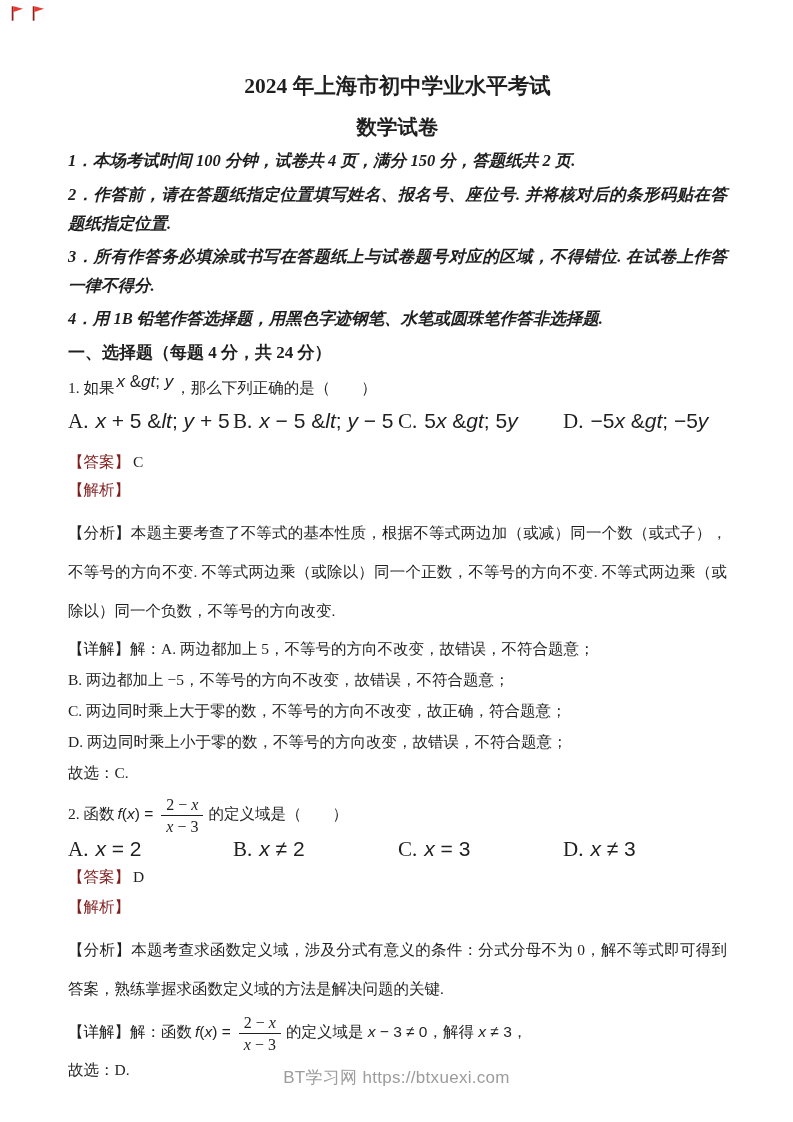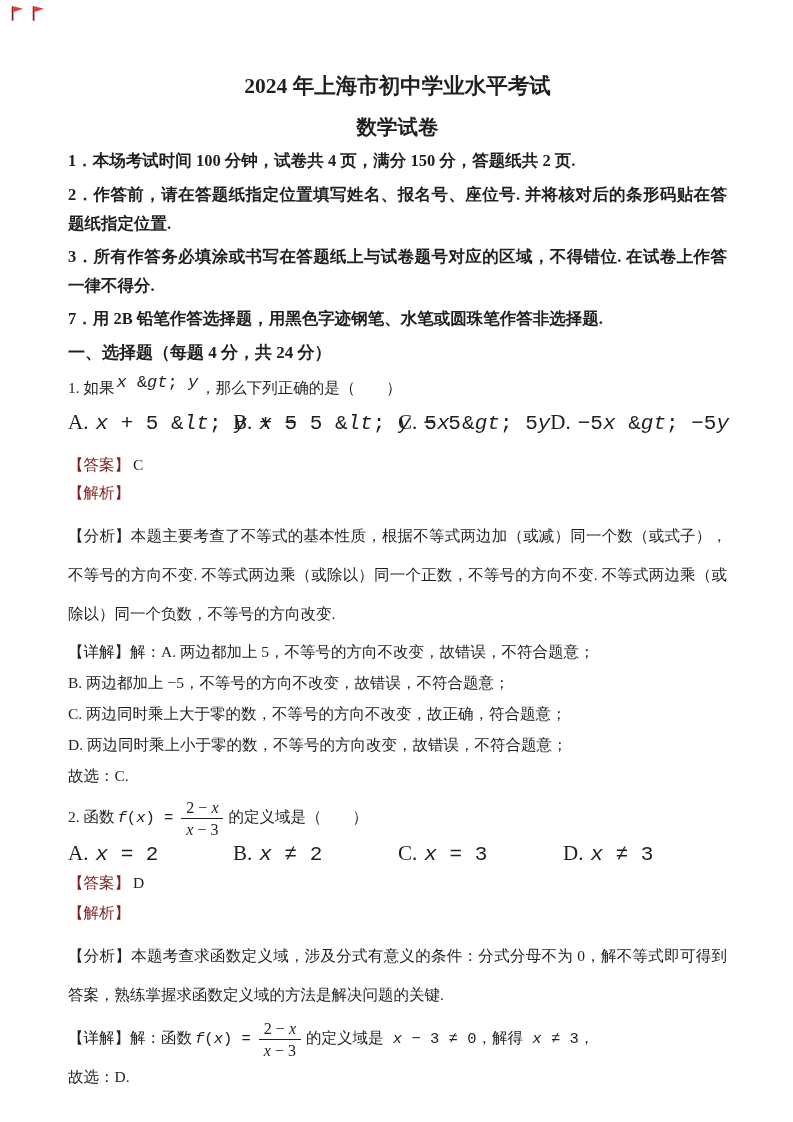--- a/index.html
+++ b/index.html
@@ -8,34 +8,34 @@
     overflow:hidden; color:#1f1f1f;
     font-family:"Liberation Serif","DejaVu Serif",serif;
   }
   .corner-flags { position:absolute; top:5px; left:9px; display:flex; gap:5px; }
   .corner-flags svg { display:block; }
   .content { position:absolute; left:68px; width:659px; top:0; }
 
   .title1 { margin:72px 0 0; font-size:21.5px; line-height:28px; font-weight:bold; text-align:center; }
   .title2 { margin:13px 0 0; font-size:20.5px; line-height:28px; font-weight:bold; text-align:center; }
 
-  .notice { margin:4px 0 0; font-size:16.5px; font-weight:bold; line-height:29px; text-align:justify; }
+  .notice { margin:4px 0 0; font-size:16.5px; font-weight:bold; line-height:29px; text-align:justify;font-style:italic; }
   .notice.first { margin-top:5px; line-height:30px; }
 
   .section-heading { margin:6px 0 0; font-size:17px; font-weight:bold; line-height:28px; }
 
   .stem { margin:6px 0 0; font-size:15.5px; line-height:30px; }
   .stem-frac { margin-top:4px; line-height:44px; }
 
   .options { margin:5px 0 0; display:flex; font-size:21px; line-height:26px; }
   .opt { width:165px; white-space:nowrap; }
   .opt:last-child { width:auto; }
   .opt-label { margin-right:7px; }
 
-  .math { font-family:Liberation Mono, monospace; }
+  .math { font-family:Liberation Sans, sans-serif; }
   .math i { font-style:italic; }
   .raised { position:relative; top:-6px; font-size:17px; margin:0 2px; }
   .mspace { margin:0 3px; }
 
   .frac { display:inline-block; vertical-align:middle; text-align:center;
           line-height:19px; font-size:16px; margin:0 5px; }
   .frac .num { display:block; border-bottom:1.4px solid #1f1f1f; padding:0 5px 1px; }
   .frac .den { display:block; padding-top:1px; }
 
   .answer-line { margin:0; font-size:15.5px; line-height:28px; }
@@ -77,21 +77,21 @@
   </div>
 
   <div class="content">
 
     <h1 class="title1">2024 年上海市初中学业水平考试</h1>
     <h2 class="title2">数学试卷</h2>
 
     <p class="notice first">1．本场考试时间 100 分钟，试卷共 4 页，满分 150 分，答题纸共 2 页.</p>
     <p class="notice">2．作答前，请在答题纸指定位置填写姓名、报名号、座位号. 并将核对后的条形码贴在答题纸指定位置.</p>
     <p class="notice">3．所有作答务必填涂或书写在答题纸上与试卷题号对应的区域，不得错位. 在试卷上作答一律不得分.</p>
-    <p class="notice">7．用 2B 铅笔作答选择题，用黑色字迹钢笔、水笔或圆珠笔作答非选择题.</p>
+    <p class="notice">4．用 1B 铅笔作答选择题，用黑色字迹钢笔、水笔或圆珠笔作答非选择题.</p>
 
     <h3 class="section-heading">一、选择题（每题 4 分，共 24 分）</h3>
 
     <p class="stem"><span>1. 如果</span><span class="math raised"><i>x</i> &amp;<i>gt</i>; <i>y</i></span><span>，那么下列正确的是（　　）</span></p>
 
     <div class="options">
       <span class="opt"><span class="opt-label">A.</span><span class="math"><i>x</i> + 5 &amp;<i>lt</i>; <i>y</i> + 5</span></span>
       <span class="opt"><span class="opt-label">B.</span><span class="math"><i>x</i> − 5 &amp;<i>lt</i>; <i>y</i> − 5</span></span>
       <span class="opt"><span class="opt-label">C.</span><span class="math">5<i>x</i> &amp;<i>gt</i>; 5<i>y</i></span></span>
       <span class="opt"><span class="opt-label">D.</span><span class="math">−5<i>x</i> &amp;<i>gt</i>; −5<i>y</i></span></span>
@@ -123,14 +123,15 @@
     <p class="answer-line q2-jx"><span class="label-blue">【解析】</span></p>
 
     <p class="para q2-para">【分析】本题考查求函数定义域，涉及分式有意义的条件：分式分母不为 0，解不等式即可得到答案，熟练掌握求函数定义域的方法是解决问题的关键.</p>
 
     <p class="sol-line sol-frac"><span>【详解】解：函数</span><span class="math mspace"><i>f</i>(<i>x</i>) =</span><span class="frac"><span class="num">2 − <i>x</i></span><span class="den"><i>x</i> − 3</span></span><span class="math">的定义域是 <i>x</i> − 3 ≠ 0，解得 <i>x</i> ≠ 3，</span></p>
 
     <p class="sol-line sol-last">故选：D.</p>
 
   </div>
 
+  <div class="footer">BT学习网 https://btxuexi.com</div>
 
 </div>
 
 </body></html>

